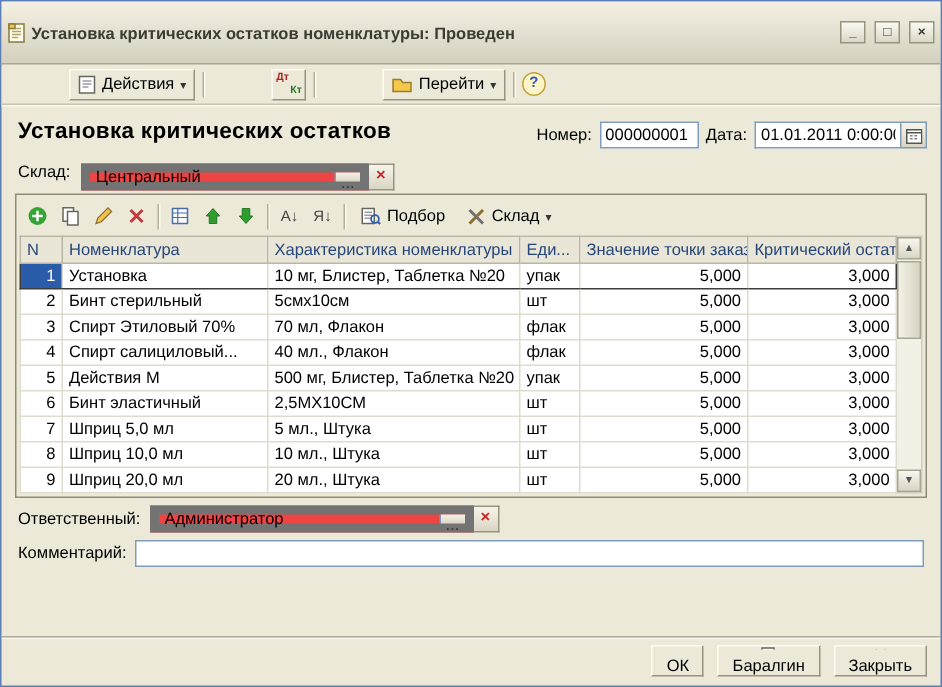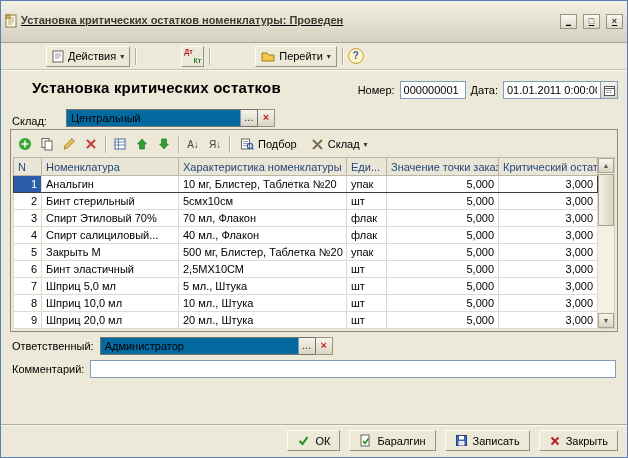--- a/index.html
+++ b/index.html
@@ -3,22 +3,22 @@
 <meta charset="utf-8">
 <style>
   * { box-sizing: border-box; margin: 0; padding: 0; }
   html, body { width: 628px; height: 458px; }
   body { font-family: "Liberation Sans", sans-serif; font-size: 11px; background: #f4f4f4; color: #000; }
 
   .window { width: 628px; height: 458px; border: 1px solid #5d7fb9; outline: 1px solid #9a97a5;
             background: #ece9d8; display: flex; flex-direction: column; overflow: hidden; }
 
   
-  .titlebar { flex: 0 0 20px; display: flex; align-items: flex-start; gap: 4px; padding: 13px 4px;
-              background: linear-gradient(#f4f1e4, #d4d0bf); border-bottom: 1px solid #a8a593; text-decoration: underline; }
+  .titlebar { flex: 0 0 20px; display: flex; align-items: flex-end; gap: 4px; padding: 13px 4px;
+              background: linear-gradient(#f4f1e4, #d4d0bf); border-bottom: 1px solid #a8a593; }
   .titlebar .title { flex: 1; font-weight: bold; font-size: 11px; color: #3c3b32;
                      white-space: nowrap; overflow: hidden; }
   .win-btn { width: 17px; height: 15px; border: 1px solid #98957f; margin-left: 2px;
              background: linear-gradient(#fbfaf3, #dcd8c8); font-size: 9px; line-height: 13px;
              text-align: center; color: #3c3b32; font-weight: bold; }
 
   
   .toolbar { flex: 0 0 27px; display: flex; align-items: center; gap: 3px; padding: 2px 5px;
              border-bottom: 1px solid #c6c3b0; box-shadow: 0 1px 0 #fbfaf1; }
   .tb-btn { display: inline-flex; align-items: center; gap: 4px; height: 21px; padding: 0 5px;
@@ -29,36 +29,36 @@
   .tb-sep { width: 1px; height: 17px; background: #b3b09c; box-shadow: 1px 0 0 #fbfaf1; margin: 0 2px; }
   .help-btn { width: 16px; height: 16px; border-radius: 50%; background: #fdf4c8;
               border: 1px solid #c2a53e; color: #2b5fbf; font-weight: bold; font-size: 10px;
               line-height: 14px; text-align: center; }
   .dtkt { width: 17px; height: 16px; position: relative; font-size: 7px; font-weight: bold; }
   .dtkt .dt { position: absolute; top: 0; left: 0; color: #b22222; font-style: normal; }
   .dtkt .kt { position: absolute; bottom: 0; right: 0; color: #1f7a1f; font-style: normal; }
 
   
   .doc-header { display: flex; justify-content: space-between; align-items: flex-start;
-                padding: 9px 9px 2px 11px; margin-left: 20px; }
+                padding: 9px 9px 2px 11px; }
   .doc-title { font-size: 15px; font-weight: bold; letter-spacing: .2px; }
   .hdr-fields { display: flex; align-items: center; gap: 5px; padding-top: 2px; }
   .txt { border: 1px solid #7f9db9; background: #fff; height: 18px;
          font: 11px "Liberation Sans", sans-serif; padding: 0 3px; }
   .num-input { width: 66px; }
   .date-wrap { display: flex; }
   .date-input { width: 97px; border-right: none; }
   .cal-btn { width: 18px; height: 18px; border: 1px solid #7f9db9;
              background: linear-gradient(#f6f4ea, #d9d5c5); display: flex; align-items: center;
              justify-content: center; }
 
   
-  .wh-row { display: flex; align-items: flex-end; gap: 19px; padding: 8px 11px 2px; }
+  .wh-row { display: flex; align-items: flex-start; gap: 7px; padding: 8px 11px 2px; }
   .lookup { display: flex; align-items: stretch; }
-  .lookup-box { display: flex; border: 1px solid #737373; background: #0369a1; height: 18px;
+  .lookup-box { display: flex; border: 6px solid #737373; background: #ef4444; height: 18px;
                 align-items: center; }
   .lookup-text { flex: 1; padding: 0 4px; white-space: nowrap; overflow: hidden; }
   .dots-btn { width: 17px; border-left: 1px solid #7f9db9; height: 100%;
               background: linear-gradient(#f6f4ea, #d9d5c5); text-align: center; line-height: 15px;
               color: #333; }
   .clear-btn { width: 17px; height: 18px; border: 1px solid #98957f; border-left: none;
                background: linear-gradient(#f6f4ea, #d9d5c5); color: #c22; font-weight: bold;
                text-align: center; line-height: 15px; }
   .w-wh { width: 192px; }
   .w-resp { width: 216px; }
@@ -99,21 +99,21 @@
   .resp-row, .comment-row { display: flex; align-items: center; gap: 6px; padding: 5px 11px 0; }
   .comment-row .txt { flex: 1; }
   .flabel { white-space: nowrap; }
 
   
   .footer { margin-top: auto; border-top: 1px solid #b0ad9a; box-shadow: inset 0 1px 0 #fbfaf1;
             display: flex; justify-content: flex-end; align-items: center; gap: 9px;
             padding: 5px 9px 6px; }
   .f-btn { display: inline-flex; align-items: center; gap: 5px; height: 21px; padding: 0 9px;
            border: 1px solid; border-color: #fdfcf3 #96937e #96937e #fdfcf3; background: #ece9d8;
-           font-size: 11px; }
+           font-size: 11px; flex-direction: column; }
   svg { display: block; }
 </style>
 </head>
 <body>
 
 <div class="window">
 
   <div class="titlebar">
     <span>
       <svg width="12" height="14" viewBox="0 0 12 14">
@@ -280,21 +280,21 @@
             <th>Номенклатура</th>
             <th>Характеристика номенклатуры</th>
             <th>Еди...</th>
             <th>Значение точки заказа</th>
             <th>Критический остаток</th>
           </tr>
         </thead>
         <tbody>
             <tr class="selected">
               <td class="c-n">1</td>
-              <td class="c-name">Анальгин</td>
+              <td class="c-name">Установка</td>
               <td class="c-char">10 мг, Блистер, Таблетка №20</td>
               <td class="c-unit">упак</td>
               <td class="c-point">5,000</td>
               <td class="c-crit">3,000</td>
             </tr>
             <tr>
               <td class="c-n">2</td>
               <td class="c-name">Бинт стерильный</td>
               <td class="c-char">5смх10см</td>
               <td class="c-unit">шт</td>
@@ -312,21 +312,21 @@
             <tr>
               <td class="c-n">4</td>
               <td class="c-name">Спирт салициловый...</td>
               <td class="c-char">40 мл., Флакон</td>
               <td class="c-unit">флак</td>
               <td class="c-point">5,000</td>
               <td class="c-crit">3,000</td>
             </tr>
             <tr>
               <td class="c-n">5</td>
-              <td class="c-name">Закрыть М</td>
+              <td class="c-name">Действия М</td>
               <td class="c-char">500 мг, Блистер, Таблетка №20</td>
               <td class="c-unit">упак</td>
               <td class="c-point">5,000</td>
               <td class="c-crit">3,000</td>
             </tr>
             <tr>
               <td class="c-n">6</td>
               <td class="c-name">Бинт эластичный</td>
               <td class="c-char">2,5МХ10СМ</td>
               <td class="c-unit">шт</td>
@@ -393,28 +393,20 @@
       <span>ОК</span>
     </span>
     <span class="f-btn">
       <svg width="13" height="13">
           <rect x="2" y="1" width="8" height="11" fill="#fff" stroke="#67665c"></rect>
           <path d="M4 7l2 2.5 3.5-5" stroke="#1f8f1f" stroke-width="1.6" fill="none"></path>
         </svg>
       <span>Баралгин</span>
     </span>
     <span class="f-btn">
-      <svg width="13" height="13">
-          <rect x="1.5" y="1.5" width="10" height="10" fill="#3a62b0" stroke="#27437a"></rect>
-          <rect x="4" y="2" width="5" height="3.5" fill="#fff"></rect>
-          <rect x="3.5" y="7" width="6" height="4.5" fill="#e8e8e8"></rect>
-        </svg>
-      <span>Записать</span>
-    </span>
-    <span class="f-btn">
       <svg width="12" height="12">
           <path d="M2.5 2.5l7 7M9.5 2.5l-7 7" stroke="#b22222" stroke-width="2"></path>
         </svg>
       <span>Закрыть</span>
     </span>
   </div>
 
 </div>
 
 </body></html>

